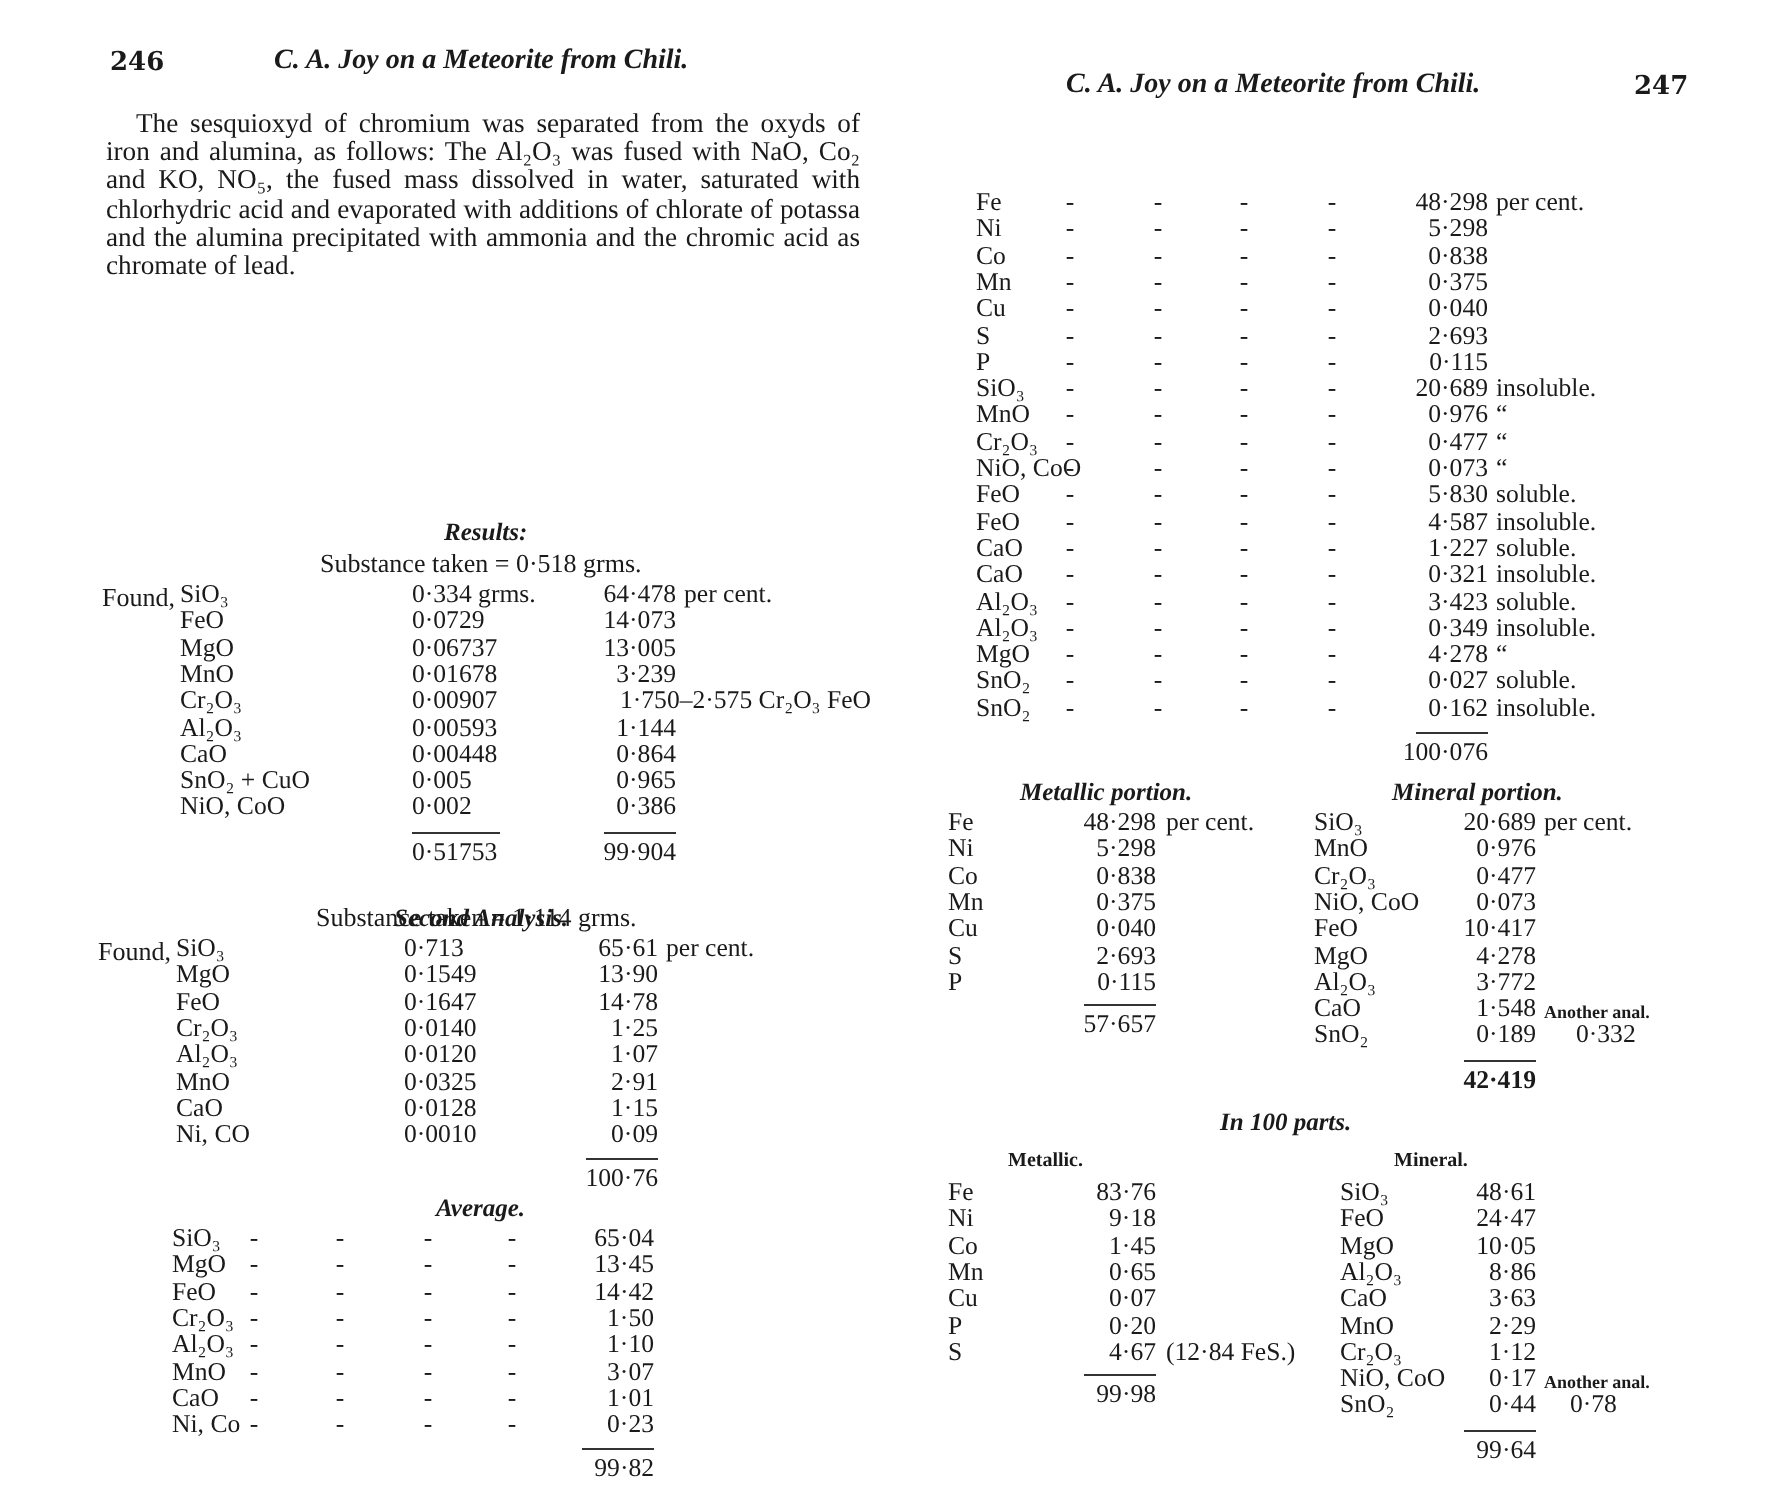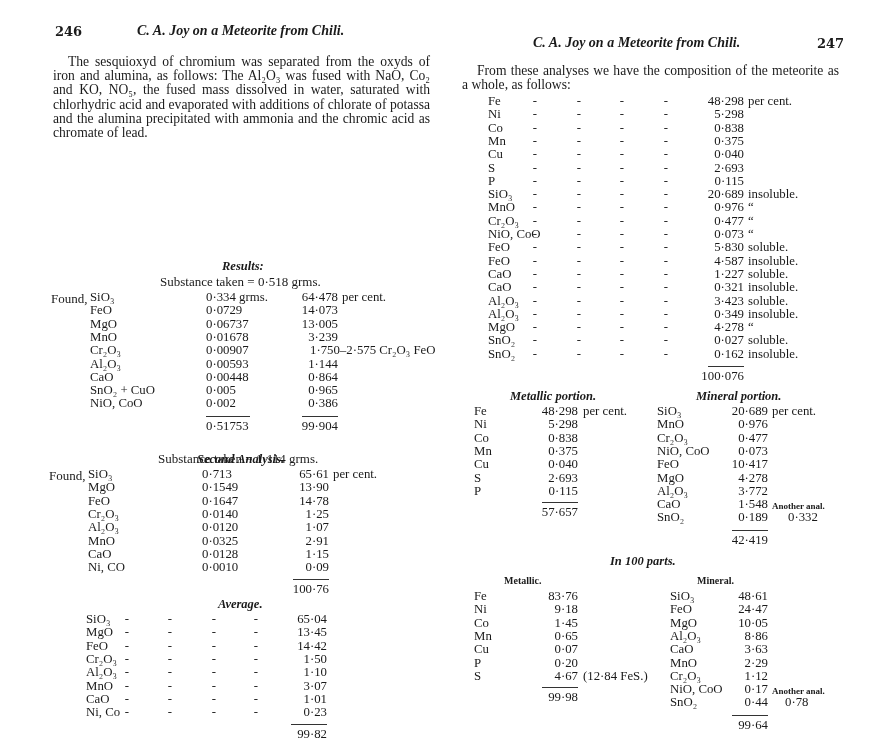--- a/index.html
+++ b/index.html
@@ -212,23 +212,20 @@
       <div class="row" style="left: 0px; top: 728.4px; width: 440px;">
         <span class="num" style="right:113px;">99·82</span>
       </div>
     </div>
 </div>
 
 <div class="page right">
   <div class="abs runhead" style="left:83px; top:35px;">C. A. Joy on a Meteorite from Chili.</div>
   <div class="abs pagenum" style="left:367px; top:36px;">247</div>
 
-  <div class="para" style="left:12px; top:64px; width:377px;">
-    <p>From these analyses we have the composition of the meteorite as a whole, as follows:</p>
-  </div>
 
   <div id="composition-table">
       <div class="row" style="left: 0px; top: 95px; width: 445px;">
         <span style="left:38px;">Fe</span>
         <span class="dash" style="left:81px;">-</span>
         <span class="dash" style="left:125px;">-</span>
         <span class="dash" style="left:168px;">-</span>
         <span class="dash" style="left:212px;">-</span>
         <span class="num" style="right:151px;">48·298</span>
         <span style="left:298px;">per cent.</span>
@@ -476,21 +473,21 @@
         <span class="num" style="right:127px;">1·548</span>
         <span class="small" style="left:322px;top:2px;">Another anal.</span>
       </div>
       <div class="row" style="left: 0px; top: 511.4px; width: 445px;">
         <span style="left:207px;">SnO₂</span>
         <span class="num" style="right:127px;">0·189</span>
         <span style="left:338px;">0·332</span>
       </div>
       <div class="rule" style="left: 282px; top: 529.7px; width: 36px;"></div>
       <div class="row" style="left: 0px; top: 533.7px; width: 445px;">
-        <span class="num" style="right:127px;">42·419</span>
+        <span class="num" style="right:127px;font-weight:bold;">42·419</span>
       </div>
     </div>
 
   <div class="abs ital" style="left:160px; top:554px;">In 100 parts.</div>
   <div class="abs" style="left:54px; top:575px; font-size:10px; font-weight:bold; font-family:'Liberation Serif',serif;">Metallic.</div>
   <div class="abs" style="left:247px; top:575px; font-size:10px; font-weight:bold; font-family:'Liberation Serif',serif;">Mineral.</div>
   <div id="parts-metallic-table">
       <div class="row" style="left: 0px; top: 590px; width: 220px;">
         <span style="left:24px;">Fe</span>
         <span class="num" style="right:92px;">83·76</span>

